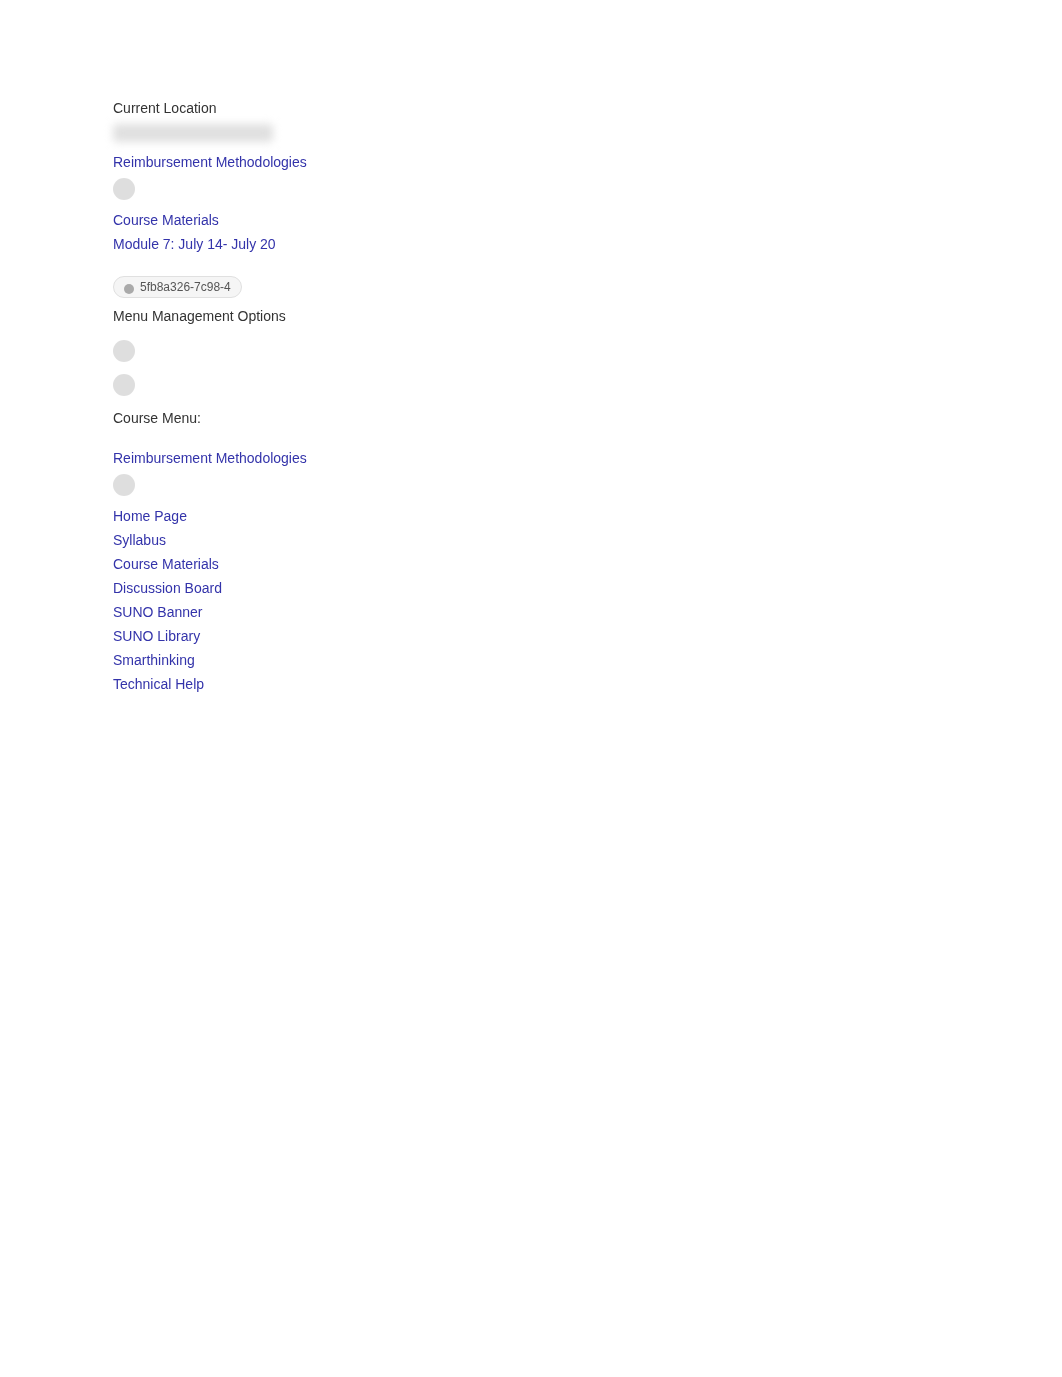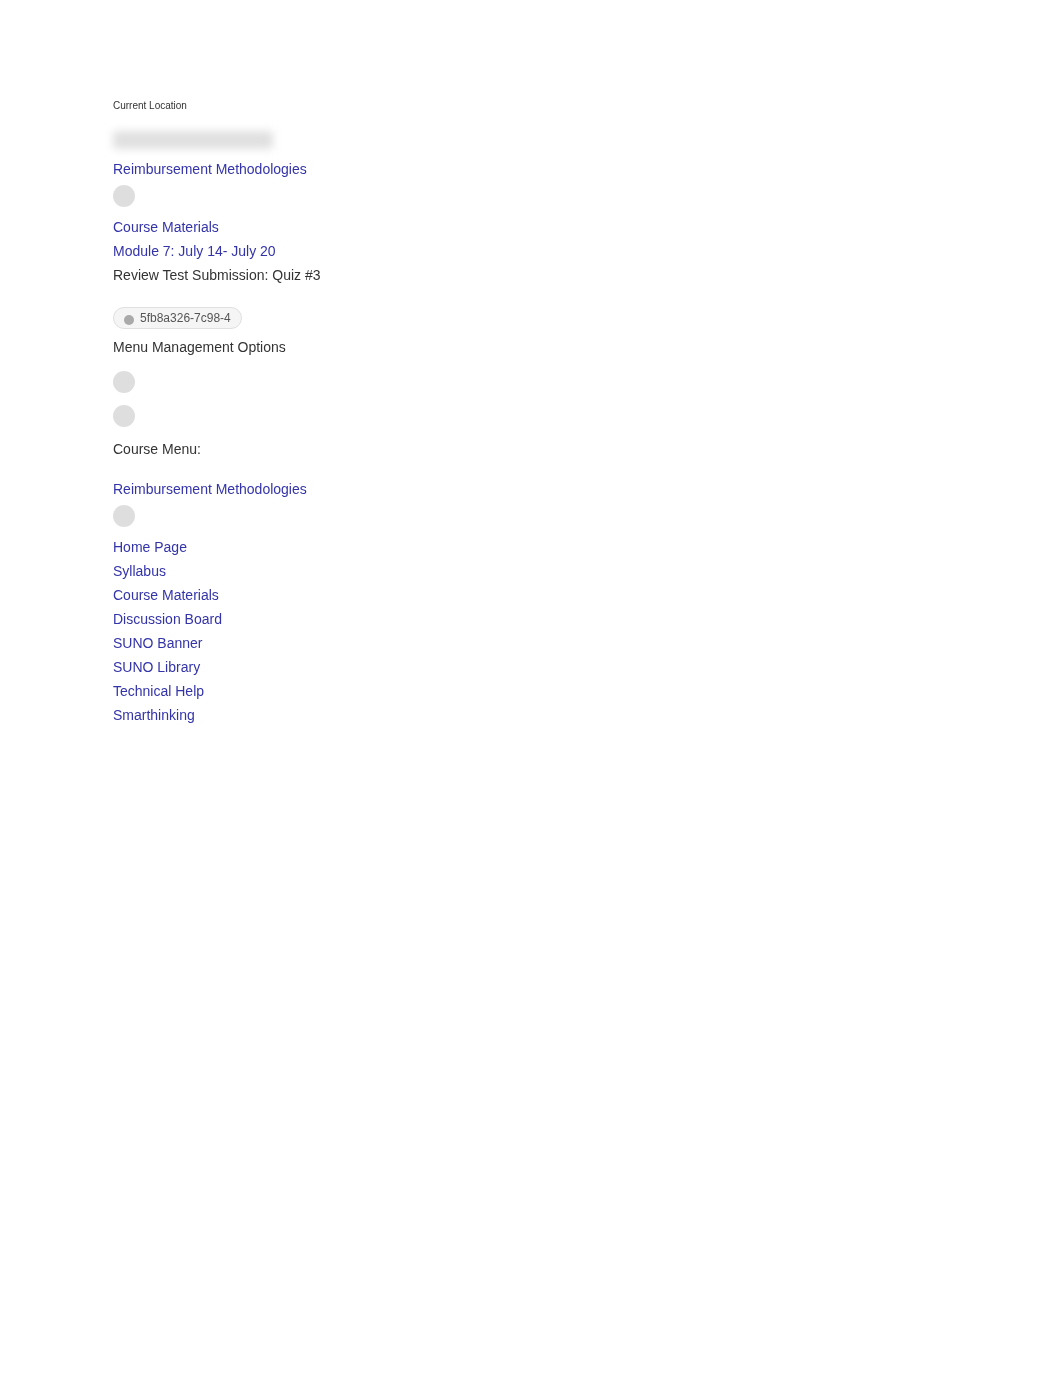--- a/index.html
+++ b/index.html
@@ -20,22 +20,22 @@
     .page-container {
       padding: 100px 0 0 113px;
     }
 
     .section {
       margin-bottom: 8px;
     }
 
     .label-text {
       color: #333333;
-      font-size: 10px;
-      margin-bottom: 20px;
+      font-size: 14px;
+      margin-bottom: 8px;
     }
 
     .blurred-bar {
       height: 18px;
       background: #e0e0e0;
       border-radius: 4px;
       margin-bottom: 12px;
       filter: blur(4px);
     }
 
@@ -129,21 +129,20 @@
   
   <div class="small-circle"></div>
 
   
   <a class="link-blue" href="#">Course Materials</a>
 
   
   <a class="link-blue" href="#">Module 7: July 14- July 20</a>
 
   
-  <div class="static-text">Review Test Submission: Quiz #3</div>
 
   <div class="spacer"></div>
 
   
   <div class="id-badge">
     <div class="id-dot"></div>
     <span>5fb8a326-7c98-4</span>
   </div>
 
   
@@ -163,18 +162,18 @@
 
     <div class="small-circle"></div>
 
     <div class="menu-items-list">
     <a class="link-blue" href="#">Home Page</a>
         <a class="link-blue" href="#">Syllabus</a>
         <a class="link-blue" href="#">Course Materials</a>
         <a class="link-blue" href="#">Discussion Board</a>
         <a class="link-blue" href="#">SUNO Banner</a>
         <a class="link-blue" href="#">SUNO Library</a>
+        <a class="link-blue" href="#">Smarthinking</a>
         <a class="link-blue" href="#">Technical Help</a>
-        <a class="link-blue" href="#">Smarthinking</a>
       </div>
   </div>
 
 </div>
 
 </body></html>

